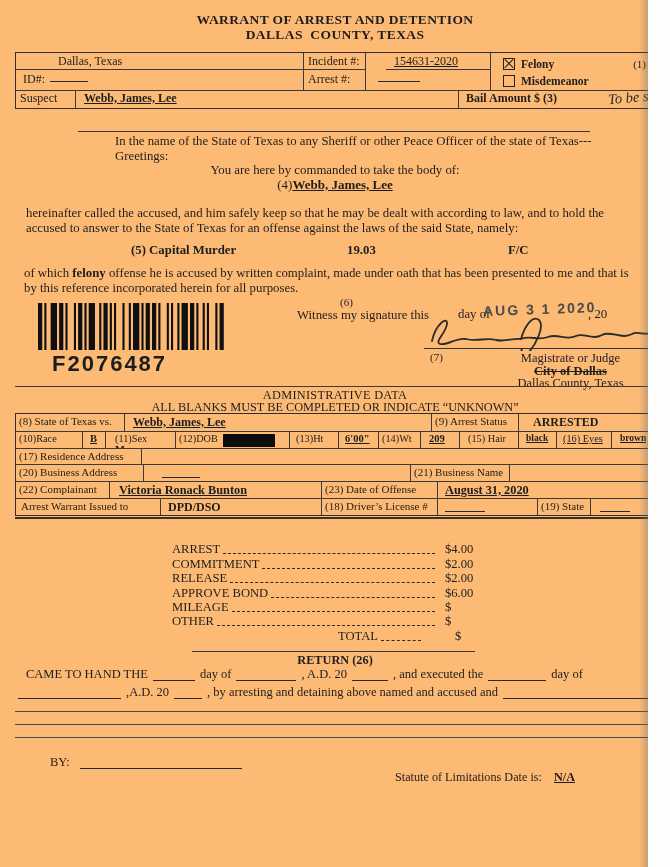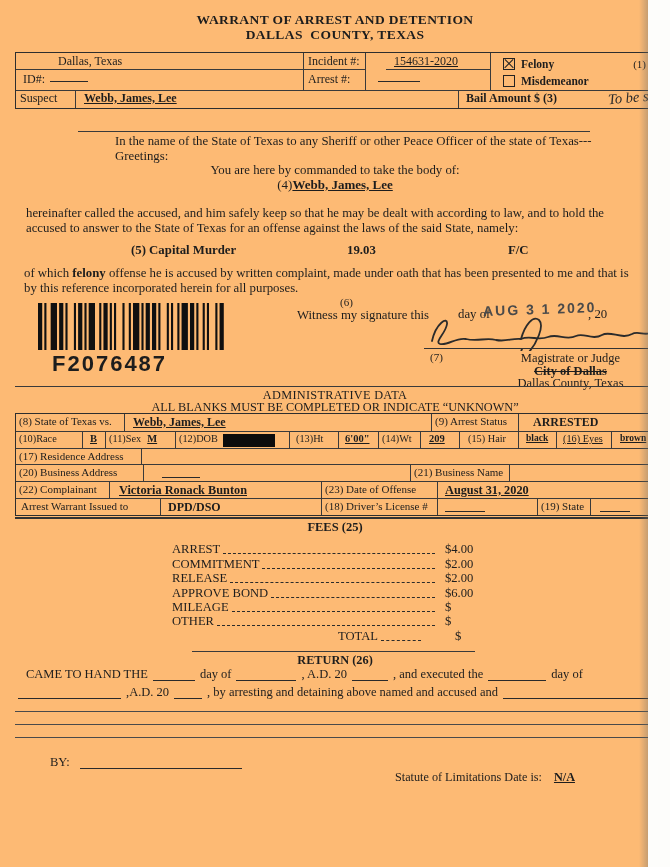--- a/index.html
+++ b/index.html
@@ -165,21 +165,21 @@
     <div class="arow" style="height:17px;">
       <div class="acell br alab" style="width:109px;">(8) State of Texas vs.</div>
       <div class="acell br aval u" style="flex:1;padding-left:8px;font-size:12px;">Webb, James, Lee</div>
       <div class="acell br alab" style="width:87px;">(9) Arrest Status</div>
       <div class="acell aval" style="width:135px;padding-left:14px;font-size:12px;">ARRESTED</div>
     </div>
 
     <div class="arow bt" style="height:17px;">
       <div class="acell br small-lab" style="width:67px;">(10)Race</div>
       <div class="acell br small-val" style="width:23px;padding-left:7px;">B</div>
-      <div class="acell br" style="width:70px;">
+      <div class="acell br" style="width:70px;flex-direction:column;">
           <span class="small-lab">(11)Sex</span>
           <span class="small-val" style="margin-left:6px;">M</span>
         </div>
       <div class="acell br" style="width:114px;">
           <span class="small-lab">(12)DOB</span>
           <span class="redact" style="width:52px;height:13px;margin-left:5px;align-self:center;"></span>
         </div>
       <div class="acell br small-lab" style="width:49px;padding-left:6px;">(13)Ht</div>
       <div class="acell br small-val" style="width:40px;padding-left:6px;">6'00"</div>
       <div class="acell br small-lab" style="width:42px;">(14)Wt</div>
@@ -218,21 +218,20 @@
           <span class="blank" style="width:40px;margin-left:4px;"></span>
         </div>
       <div class="acell br alab" style="width:53px;">(19) State</div>
       <div class="acell" style="flex:1;">
           <span class="blank" style="width:30px;margin-left:6px;"></span>
         </div>
     </div>
   </div>
 
   <div class="abs" style="top:517px;left:15px;width:640px;border-top:2px solid #333;"></div>
-  <div class="abs center b" style="top:520px;font-size:12.5px;">FEES (25)</div>
 
   <div class="abs" style="top:543px;left:172px;width:318px;">
     <div class="fee-row">
         <span>ARREST</span>
         <span class="dashes"></span>
         <span class="fee-amt">$4.00</span>
       </div>
     <div class="fee-row">
         <span>COMMITMENT</span>
         <span class="dashes"></span>

